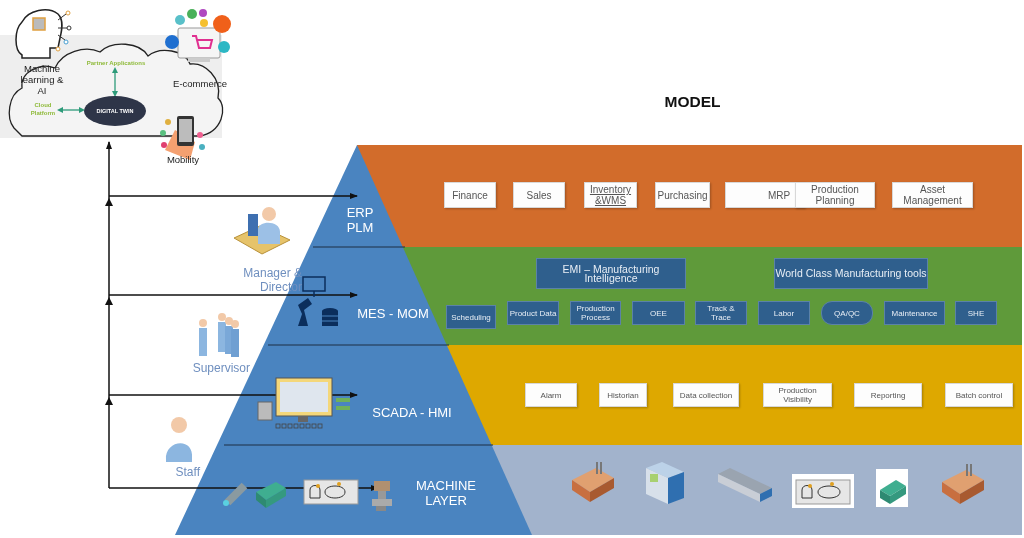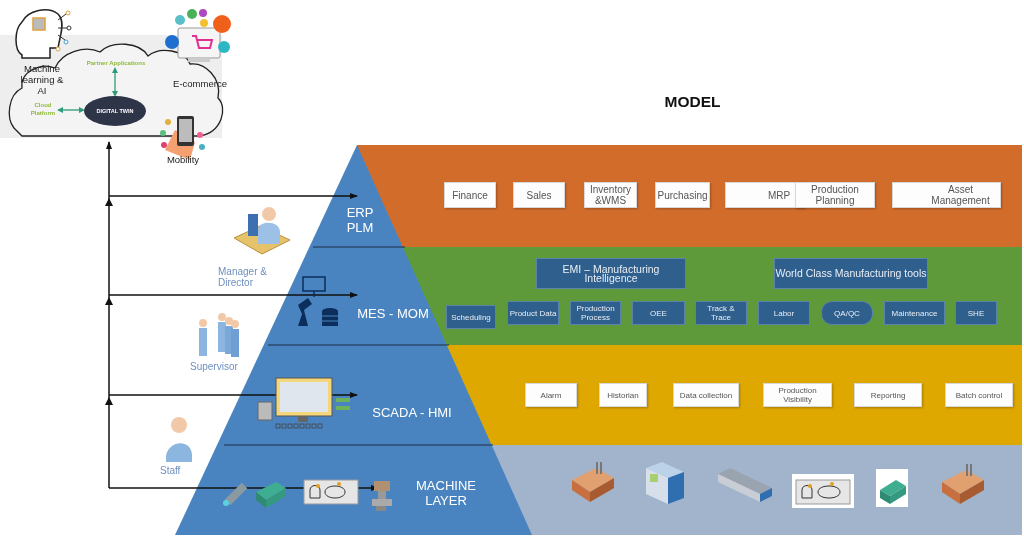--- a/index.html
+++ b/index.html
@@ -4,21 +4,21 @@
 <style>
   html, body { margin:0; padding:0; }
   body { width:1024px; height:538px; position:relative; overflow:hidden; background:#ffffff; font-family:"Liberation Sans", sans-serif; }
   svg.bg { position:absolute; left:0; top:0; }
   .title { position:absolute; left:440px; top:92px; width:505px; text-align:center; font-weight:bold; font-size:15.5px; line-height:19px; color:#111; }
   .white-box { position:absolute; background:#fdfdfd; border:1px solid #d8d8d8; box-shadow:1px 1px 2px rgba(0,0,0,0.25); color:#555; font-size:10px; line-height:11px; display:flex; align-items:center; justify-content:center; text-align:center; }
   .blue-box { position:absolute; background:#2f5f8d; border:1px solid #5b82a8; color:#e8eef5; font-size:8px; line-height:9px; display:flex; align-items:center; justify-content:center; text-align:center; }
   .blue-big { font-size:10.5px; }
   .white-sm { font-size:8px; line-height:9px; }
   .layer-label { position:absolute; color:#ffffff; font-size:13px; line-height:15px; text-align:center; }
-  .role-label { position:absolute; color:#6f8fbf; font-size:10px; text-align:left; }
+  .role-label { position:absolute; color:#6f8fbf; font-size:12px; text-align:right; }
   .cloud-label { position:absolute; color:#222; font-size:9.5px; line-height:11px; text-align:center; }
   .green-label { position:absolute; color:#8fba3a; font-weight:bold; font-size:6px; line-height:8px; text-align:center; }
   .twin { position:absolute; left:84px; top:96px; width:62px; height:30px; border-radius:50%; background:#2e3548; color:#fff; font-size:5.5px; font-weight:bold; display:flex; align-items:center; justify-content:center; }
 </style>
 </head>
 <body>
 
 <svg class="bg" width="1024" height="538">
   <defs>
     <marker id="arr" markerWidth="8" markerHeight="8" refX="7" refY="4" orient="auto" markerUnits="userSpaceOnUse">
@@ -247,21 +247,21 @@
       <div>Finance</div>
       <div></div>
     </div>
   </div>
 <div class="white-box" style="left:513px;top:182px;width:50px;height:24px;">
     <div>
       <div>Sales</div>
       <div></div>
     </div>
   </div>
-<div class="white-box" style="left:584px;top:182px;width:51px;height:24px;">
+<div class="white-box" style="left:584px;top:182px;width:51px;height:24px;text-decoration:underline;">
     <div>
       <div>Inventory</div>
       <div>&amp;WMS</div>
     </div>
   </div>
 <div class="white-box" style="left:655px;top:182px;width:53px;height:24px;">
     <div>
       <div>Purchasing</div>
       <div></div>
     </div>
@@ -271,21 +271,21 @@
       <div>MRP</div>
       <div></div>
     </div>
   </div>
 <div class="white-box" style="left:795px;top:182px;width:78px;height:24px;">
     <div>
       <div>Production</div>
       <div>Planning</div>
     </div>
   </div>
-<div class="white-box" style="left:892px;top:182px;width:79px;height:24px;padding-left:28px;">
+<div class="white-box" style="left:892px;top:182px;width:79px;height:24px;">
     <div>
       <div>Asset</div>
       <div>Management</div>
     </div>
   </div>
 
 <div class="blue-box blue-big" style="left:536px;top:258px;width:148px;height:29px;">EMI – Manufacturing Intelligence</div>
 <div class="blue-box blue-big" style="left:774px;top:258px;width:152px;height:29px;">World Class Manufacturing tools</div>
 
 <div class="blue-box" style="left:446px;top:305px;width:48px;height:22px;">

